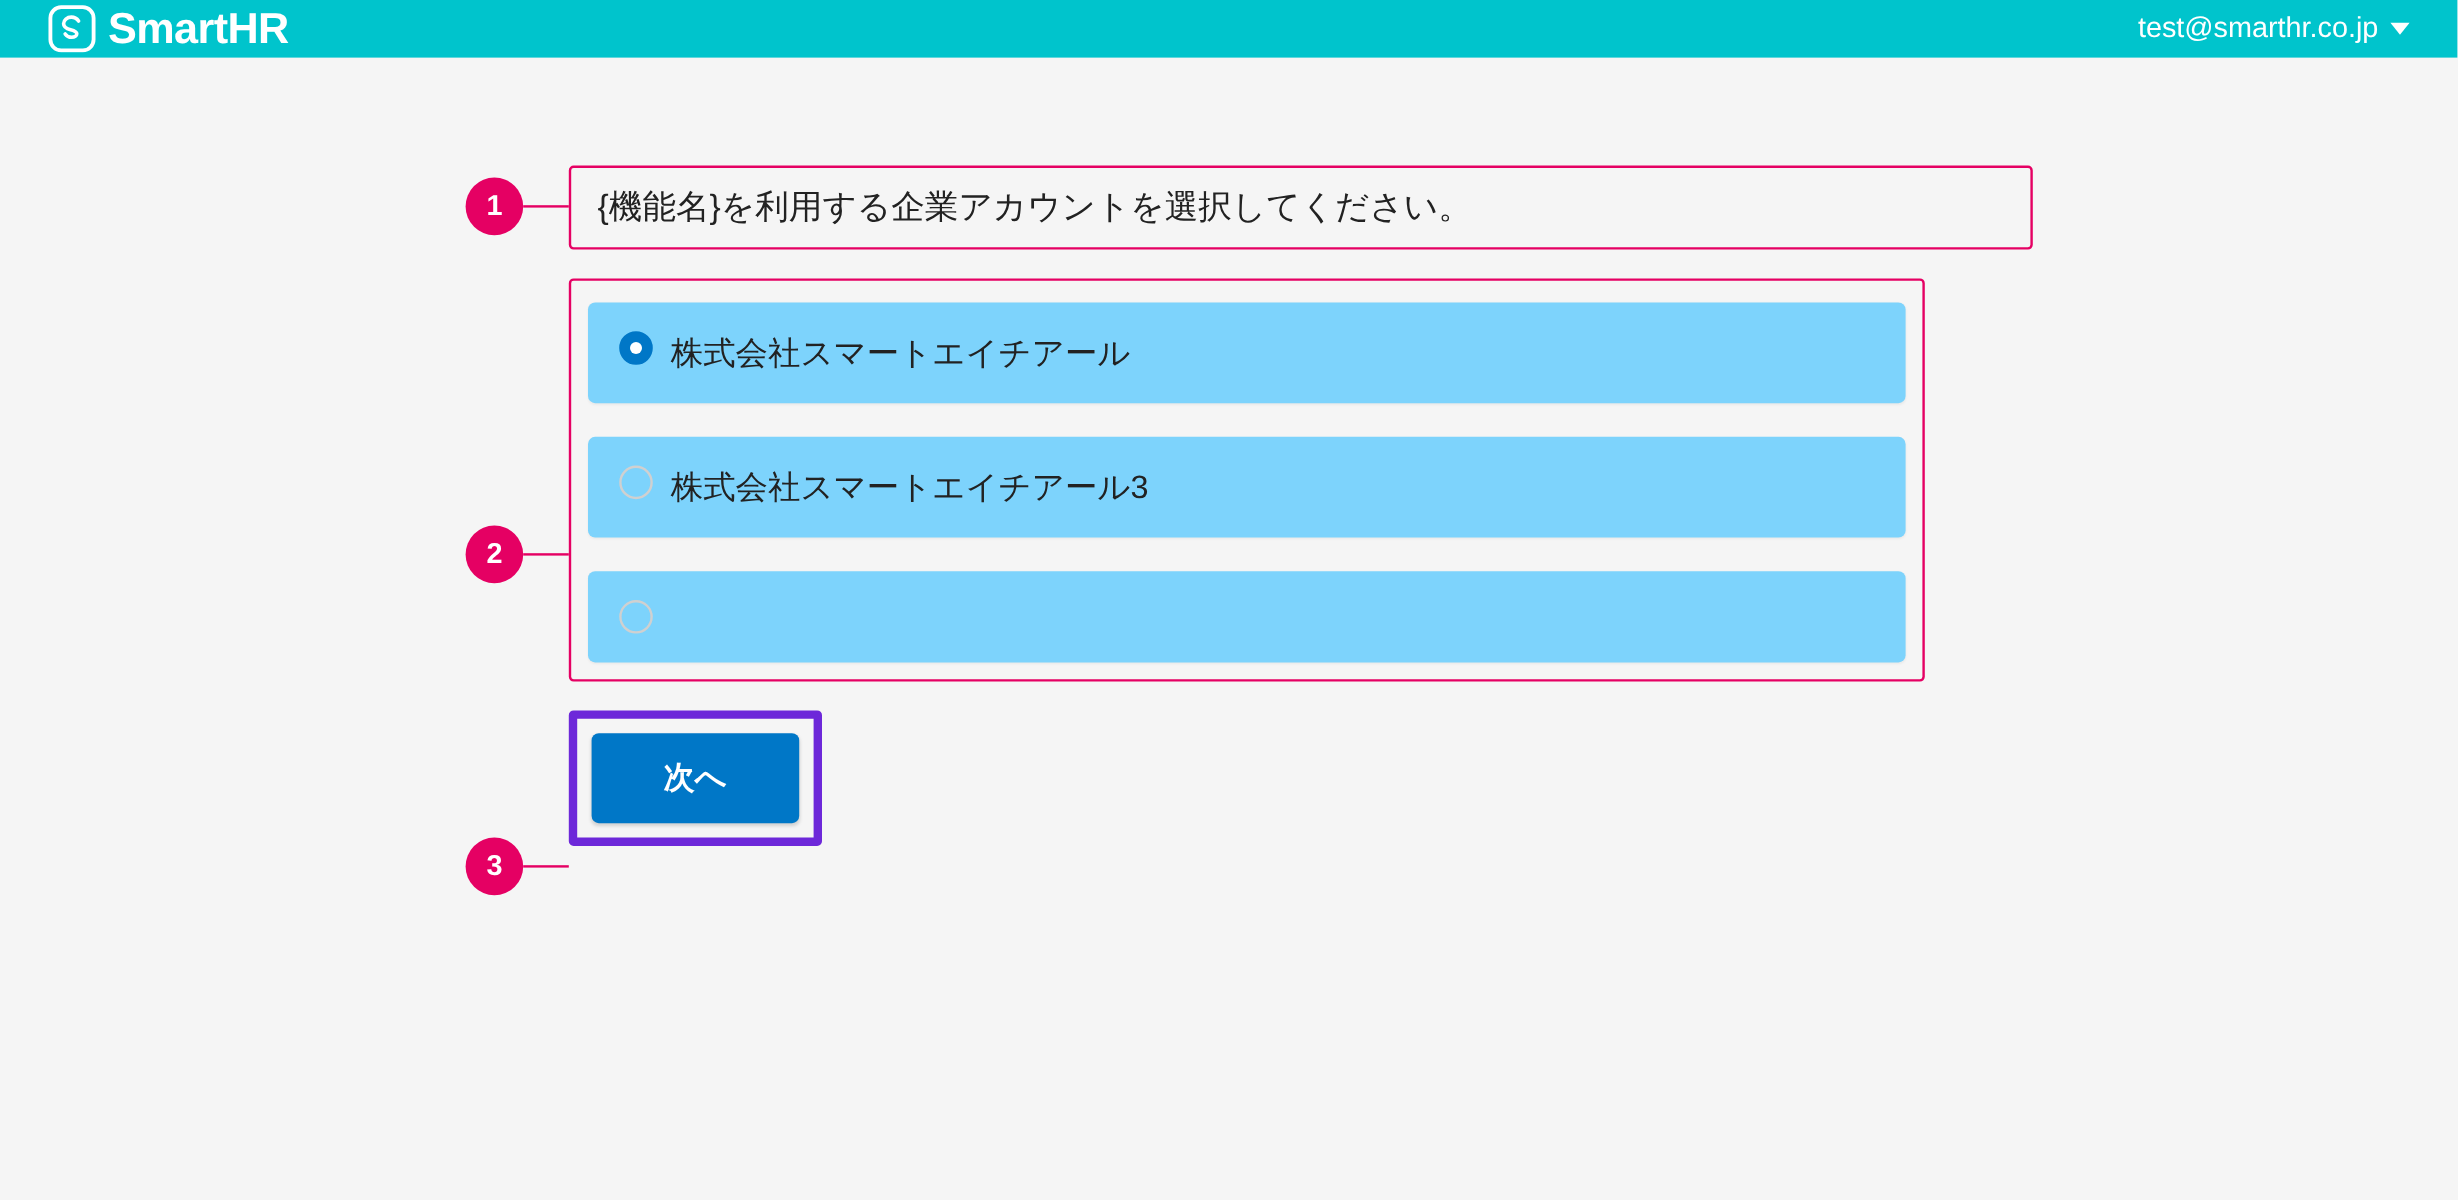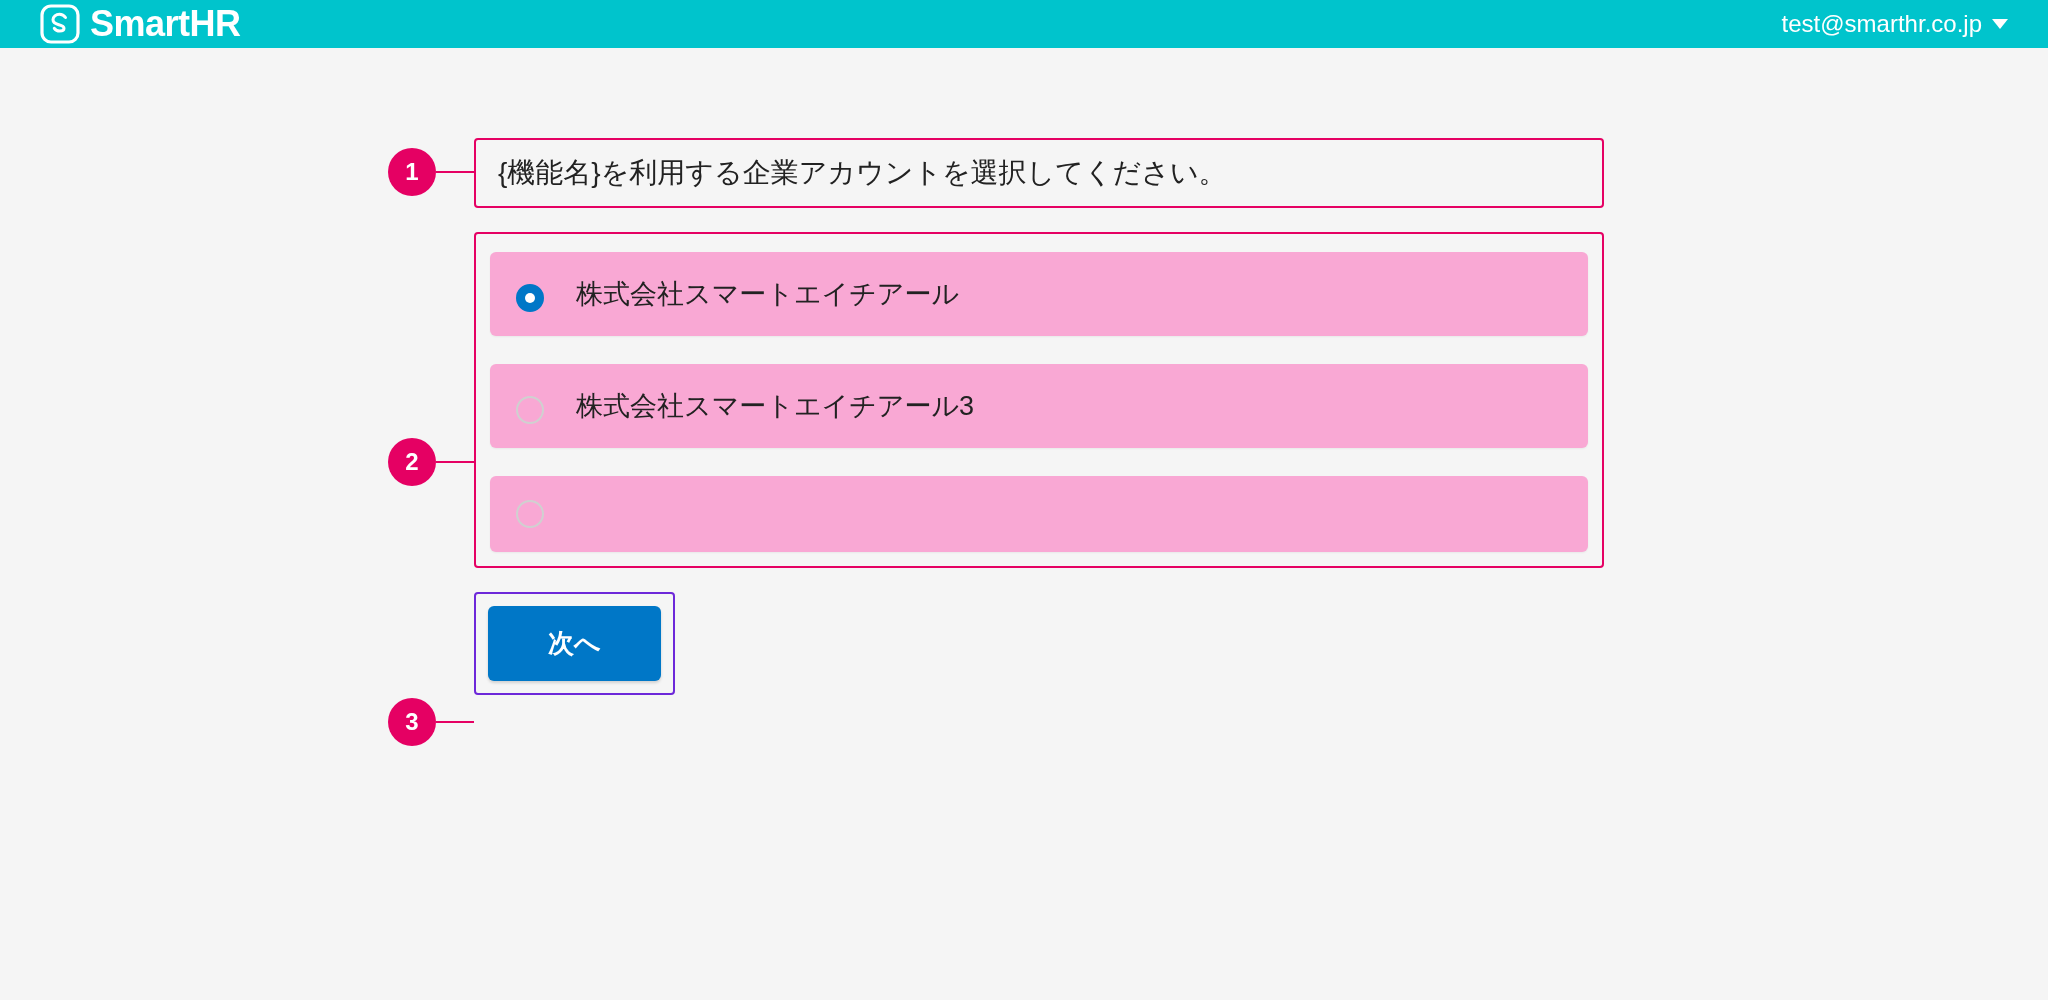--- a/index.html
+++ b/index.html
@@ -59,41 +59,41 @@
       position: relative;
       width: 1300px;
       margin: 0 auto;
       padding-top: 90px;
       padding-left: 100px;
     }
     .instruction-box {
       border: 2px solid #e50063;
       border-radius: 4px;
       padding: 14px 22px;
-      width: 1130px;
+      width: 1220px;
       background: #f5f5f5;
     }
     .instruction-text {
       font-size: 28px;
       color: #222;
     }
     .options-box {
       border: 2px solid #e50063;
       border-radius: 4px;
       margin-top: 24px;
       padding: 18px 14px 14px 14px;
       width: 1130px;
     }
     .option-item {
-      background: #f9a8d4;
+      background: #7dd3fc;
       border-radius: 6px;
       padding: 24px 26px;
       display: flex;
-      align-items: flex-end;
-      gap: 32px;
+      align-items: flex-start;
+      gap: 15px;
       margin-bottom: 28px;
       box-shadow: 0 1px 2px rgba(0,0,0,0.05);
       cursor: pointer;
     }
     .option-item:last-child {
       margin-bottom: 0;
     }
     .radio {
       width: 28px;
       height: 28px;
@@ -115,21 +115,21 @@
       width: 10px;
       height: 10px;
       background: #fff;
       border-radius: 50%;
     }
     .option-label {
       font-size: 27px;
       color: #222;
     }
     .button-box {
-      border: 2px solid #6d28d9;
+      border: 7px solid #6d28d9;
       border-radius: 4px;
       margin-top: 24px;
       padding: 12px;
       display: inline-block;
     }
     .next-btn {
       background: #0077c7;
       color: #fff;
       border: none;
       border-radius: 6px;

